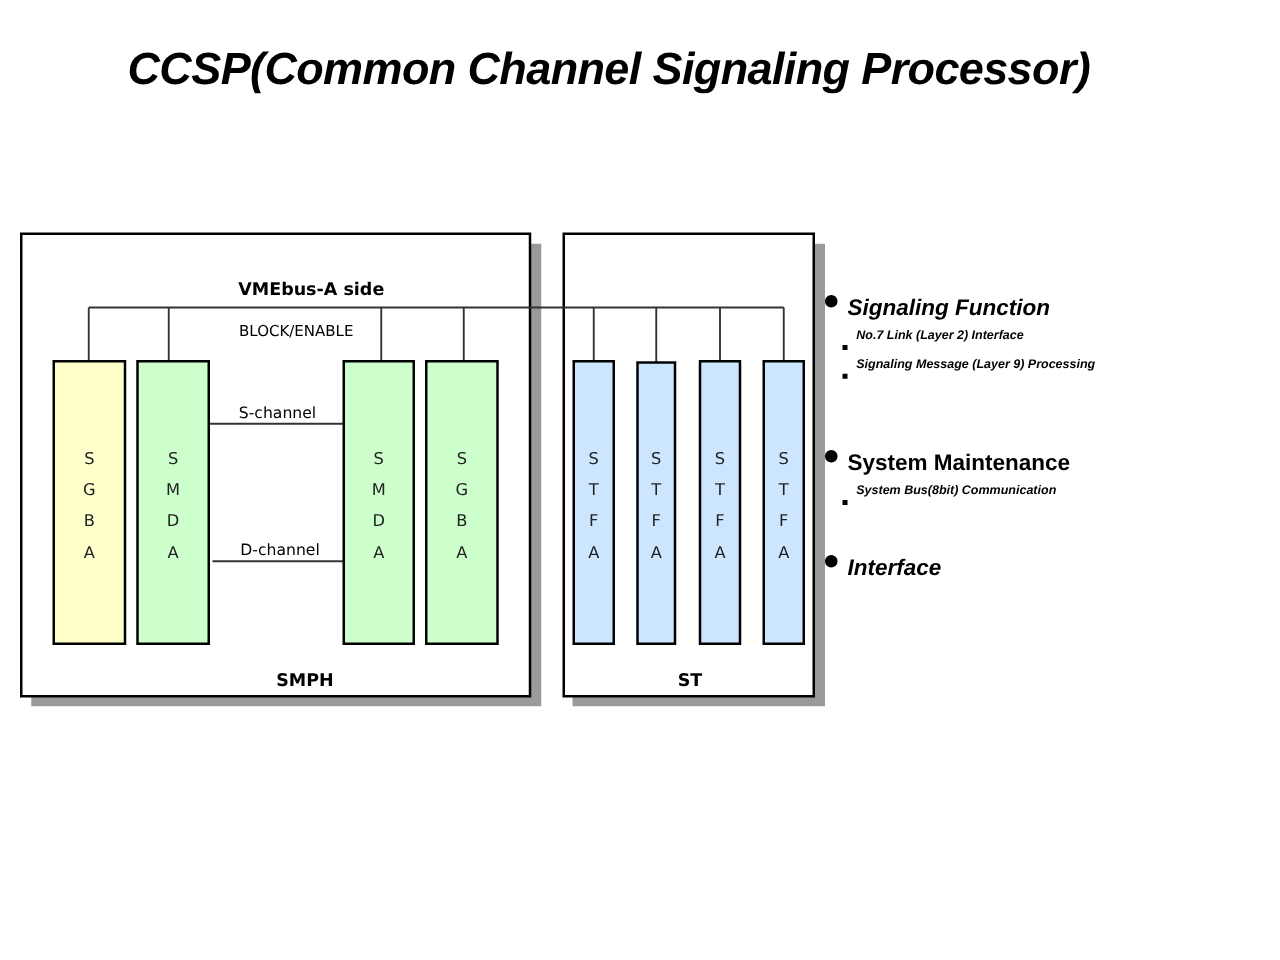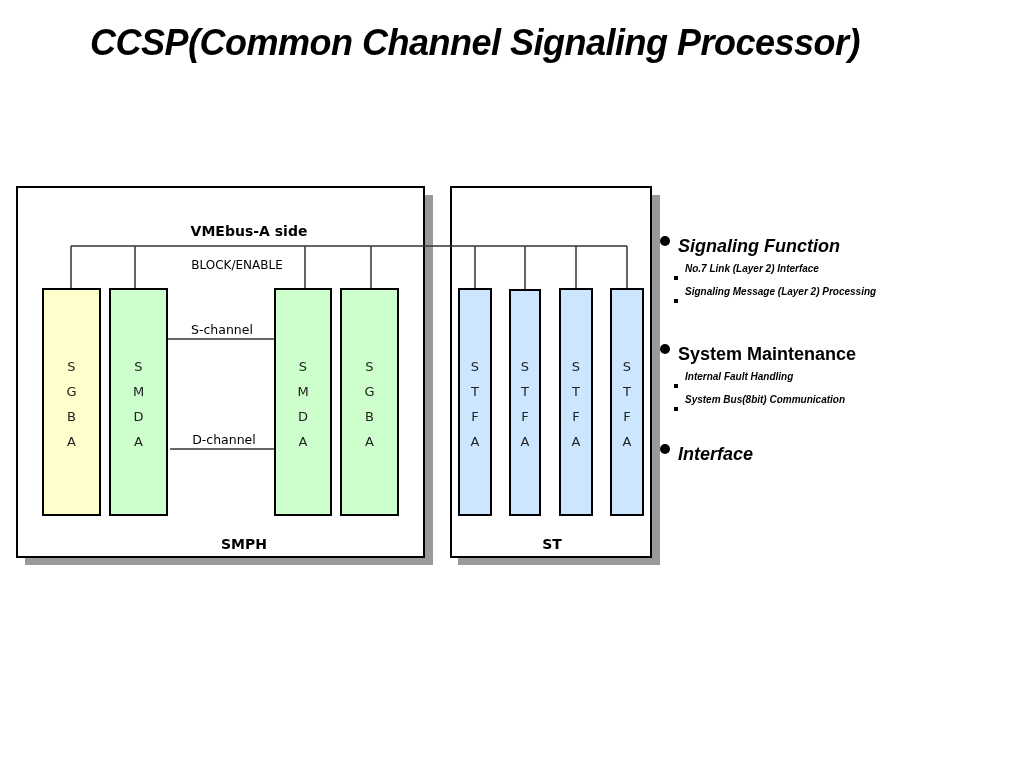--- a/index.html
+++ b/index.html
@@ -1,19 +1,19 @@
 <!DOCTYPE html>
 <html><head>
 <meta charset="utf-8">
 <style>
   html, body { margin:0; padding:0; }
   body { width:1024px; height:768px; background:#ffffff; position:relative; overflow:hidden;
          font-family:"Liberation Sans", sans-serif; color:#000; }
   .title { position:absolute; left:90px; top:20px; width:800px; font-size:36px; line-height:45px;
-           font-weight:bold; font-style:italic; letter-spacing:-0.5px; margin:0; }
+           font-weight:bold; font-style:italic; letter-spacing:-0.5px; margin:12px; }
   svg.diagram { position:absolute; left:0; top:0; }
   .sans { font-family:"DejaVu Sans", sans-serif; }
   .bullets { position:absolute; left:660px; top:236px; width:364px; }
   .sec { position:absolute; left:0; }
   .sec-head { font-size:18px; font-weight:bold; white-space:nowrap; display:flex; align-items:flex-start; }
   .sec-head .dot { width:10px; height:10px; border-radius:50%; background:#000; display:inline-block; margin-right:8px; }
   .sec-head.it span.t { font-style:italic; }
   .sub { font-size:10px; font-weight:bold; font-style:italic; white-space:nowrap; margin-left:14px; height:23px; line-height:23px; display:flex; align-items:flex-end; }
   .sub .sq { width:4px; height:4px; background:#000; display:inline-block; margin-right:7px; }
 </style>
@@ -102,31 +102,27 @@
     <div class="sec-head it">
         <span class="dot"></span>
         <span class="t">Signaling Function</span>
       </div>
     <div class="sub">
         <span class="sq"></span>
         <span>No.7 Link (Layer 2) Interface</span>
       </div>
     <div class="sub">
         <span class="sq"></span>
-        <span>Signaling Message (Layer 2) Processing</span>
+        <span>Signaling Message (Layer 9) Processing</span>
       </div>
   </div>
-  <div class="sec" style="top:108px">
+  <div class="sec" style="top:124px">
     <div class="sec-head">
         <span class="dot"></span>
         <span class="t">System Maintenance</span>
-      </div>
-    <div class="sub">
-        <span class="sq"></span>
-        <span>Internal Fault Handling</span>
       </div>
     <div class="sub">
         <span class="sq"></span>
         <span>System Bus(8bit) Communication</span>
       </div>
   </div>
   <div class="sec" style="top:208px">
     <div class="sec-head it">
         <span class="dot"></span>
         <span class="t">Interface</span>

